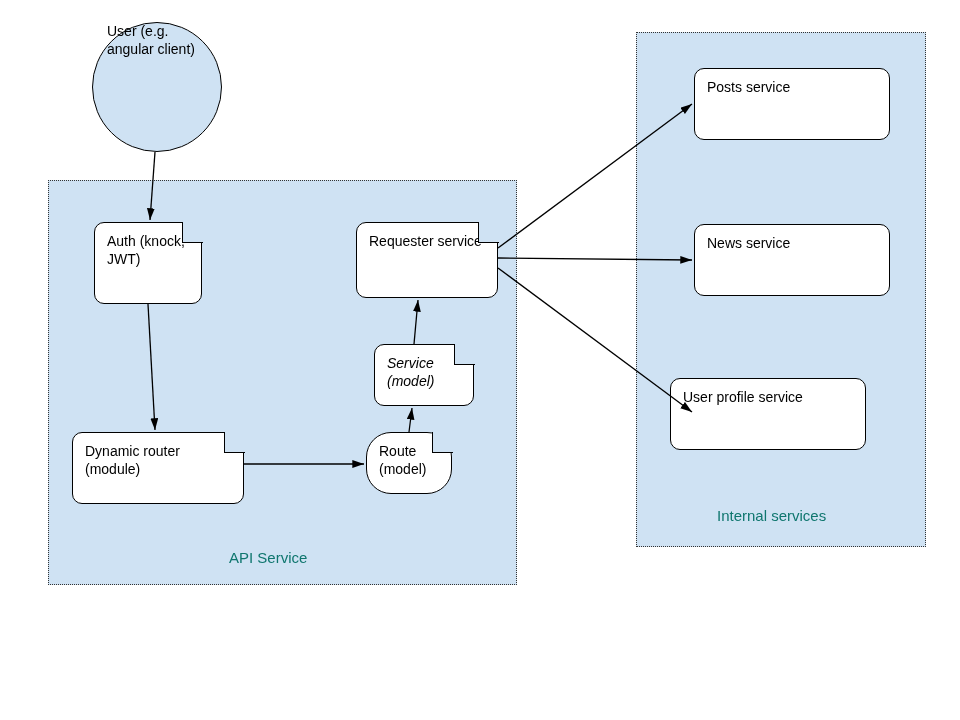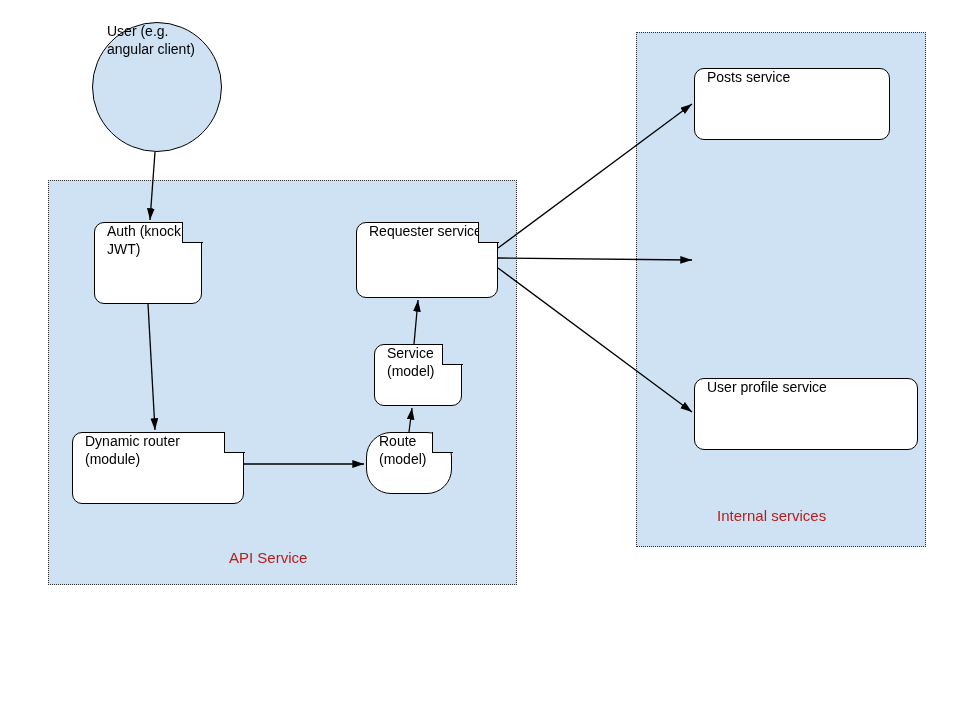--- a/index.html
+++ b/index.html
@@ -19,39 +19,39 @@
       width: 960px;
       height: 720px;
     }
     .region {
       position: absolute;
       background: #cfe2f3;
       border: 1px dotted #333;
     }
     .region-label {
       position: absolute;
-      color: #b91c1c;
+      color: #0f766e;
       font-size: 15px;
     }
     .ellipse {
       position: absolute;
       background: #cfe2f3;
       border: 1.5px solid #000;
       border-radius: 50%;
       display: flex;
       align-items: flex-start;
       padding: 0 14px;
       line-height: 1.25;
     }
     .box {
       position: absolute;
       background: #fff;
       border: 1.5px solid #000;
       border-radius: 10px;
-      padding: 0 12px;
+      padding: 10px 12px;
       line-height: 1.25;
     }
     .box.clipped::after {
       content: "";
       position: absolute;
       top: -1.5px;
       right: -1.5px;
       width: 20px;
       height: 20px;
       background: #cfe2f3;
@@ -87,34 +87,37 @@
   </div>
 
   <div class="box clipped" style="left:72px; top:432px; width:172px; height:72px;">
     <span>Dynamic router (module)</span>
   </div>
 
   <div class="box clipped" style="left:366px; top:432px; width:86px; height:62px;border-radius:25px;">
     <span>Route (model)</span>
   </div>
 
-  <div class="box clipped" style="left:374px; top:344px; width:88px; height:62px;">
+  <div class="box clipped" style="left:374px; top:344px; width:100px; height:62px;font-style:italic;">
     <span>Service (model)</span>
   </div>
 
   <div class="box clipped" style="left:356px; top:222px; width:142px; height:76px;">
     <span>Requester service</span>
   </div>
 
   <div class="box" style="left:694px; top:68px; width:196px; height:72px;">
     <span>Posts service</span>
   </div>
 
+  <div class="box" style="left:694px; top:224px; width:196px; height:72px;">
+    <span>News service</span>
+  </div>
 
-  <div class="box" style="left:694px; top:378px; width:224px; height:72px;">
+  <div class="box" style="left:670px; top:378px; width:196px; height:72px;">
     <span>User profile service</span>
   </div>
 
   <svg class="svglayer" width="960" height="720">
     <defs>
       <marker id="ah" markerWidth="10" markerHeight="10" refX="9" refY="3" orient="auto" markerUnits="strokeWidth">
         <path d="M0,0 L0,6 L9,3 z" fill="#000"></path>
       </marker>
     </defs>
 

